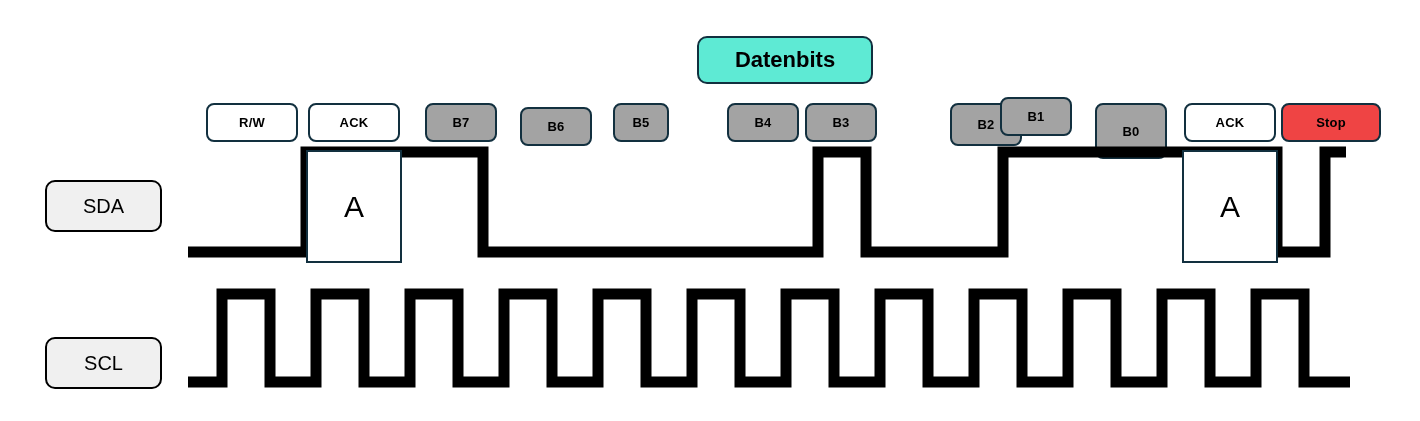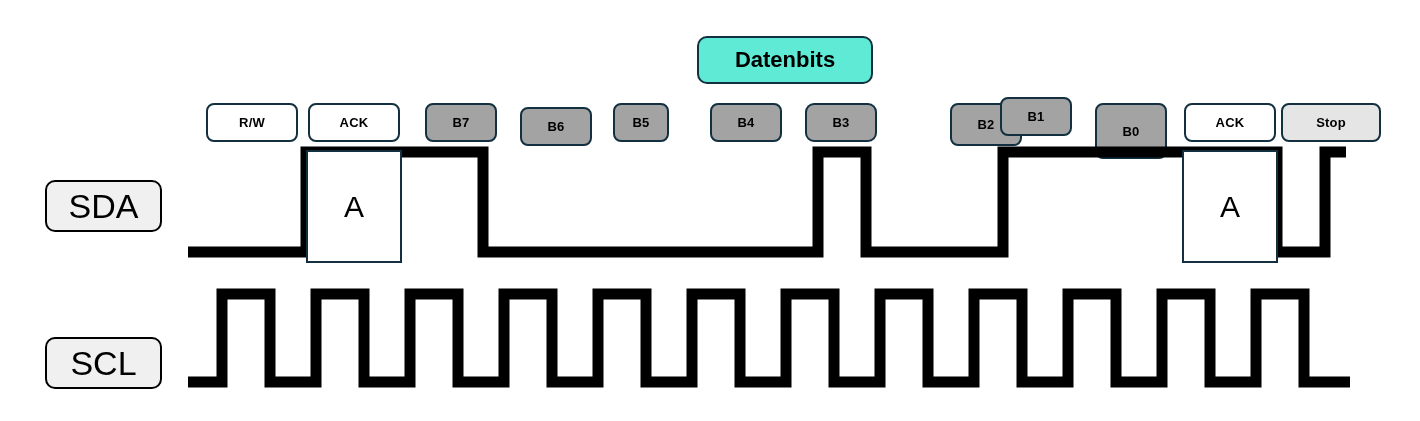--- a/index.html
+++ b/index.html
@@ -21,21 +21,21 @@
     color:#000000;
     font-weight:bold;
     font-size:13px;
     display:flex;
     align-items:center;
     justify-content:center;
     letter-spacing:.2px;
     white-space:nowrap;
   }
   .badge.gray{background:#a3a3a3;}
-  .badge.red{background:#e5e5e5;}
+  .badge.red{background:#ef4444;}
 
   .title-badge{
     position:absolute;
     box-sizing:border-box;
     border:2.5px solid #12303f;
     border-radius:10px;
     background:#5eead4;
     color:#000000;
     font-weight:bold;
     font-size:22px;
@@ -45,21 +45,21 @@
 
   
   .sig-label{
     position:absolute;
     box-sizing:border-box;
     border:2.5px solid #000000;
     border-radius:10px;
     background:#f0f0f0;
     color:#000000;
     font-weight:normal;
-    font-size:34px;
+    font-size:20px;
     display:flex;align-items:center;justify-content:center;
     white-space:nowrap;
   }
 
   
   .wave{position:absolute;left:0;top:0;width:1420px;height:421px;pointer-events:none;}
 
   
   .ackbox{
     position:absolute;
@@ -82,22 +82,22 @@
   <div class="sig-label" style="left:45px;top:180px;width:117px;height:52px;">SDA</div>
 
   <div class="sig-label" style="left:45px;top:309px;width:117px;height:52px;margin-top:28px;">SCL</div>
 
   <div id="badge-layer">
       <div class="badge" style="left: 206px; top: 103px; width: 92px; height: 39px;">R/W</div>
       <div class="badge" style="left: 308px; top: 103px; width: 92px; height: 39px;">ACK</div>
       <div class="badge gray" style="left: 425px; top: 103px; width: 72px; height: 39px;">B7</div>
       <div class="badge gray" style="left: 520px; top: 107px; width: 72px; height: 39px;">B6</div>
       <div class="badge gray" style="left: 613px; top: 103px; width: 56px; height: 39px;">B5</div>
-      <div class="badge gray" style="left: 710px; top: 103px; width: 72px; height: 39px;">B4</div>
-      <div class="badge gray" style="left: 805px; top: 103px; width: 72px; height: 39px; border-radius: 9px;">B3</div>
+      <div class="badge gray" style="left: 727px; top: 103px; width: 72px; height: 39px;">B4</div>
+      <div class="badge gray" style="left: 805px; top: 103px; width: 72px; height: 39px;">B3</div>
       <div class="badge gray" style="left: 950px; top: 103px; width: 72px; height: 43px;">B2</div>
       <div class="badge gray" style="left: 1000px; top: 97px; width: 72px; height: 39px;">B1</div>
       <div class="badge gray" style="left: 1095px; top: 103px; width: 72px; height: 56px;">B0</div>
       <div class="badge" style="left: 1184px; top: 103px; width: 92px; height: 39px;">ACK</div>
       <div class="badge red" style="left: 1281px; top: 103px; width: 100px; height: 39px;">Stop</div>
     </div>
 
   <svg class="wave" viewBox="0 0 1420 421">
     <g id="sda-path-group" stroke="#000000" stroke-width="11" fill="none" stroke-linecap="butt" stroke-linejoin="miter">
       <path id="sda-path" d="M188 252 L306 252 L306 152 L483 152 L483 252 L818 252 L818 152 L866 152 L866 252 L1003 252 L1003 152 L1277 152 L1277 252 L1325 252 L1325 152 L1346 152"></path>

